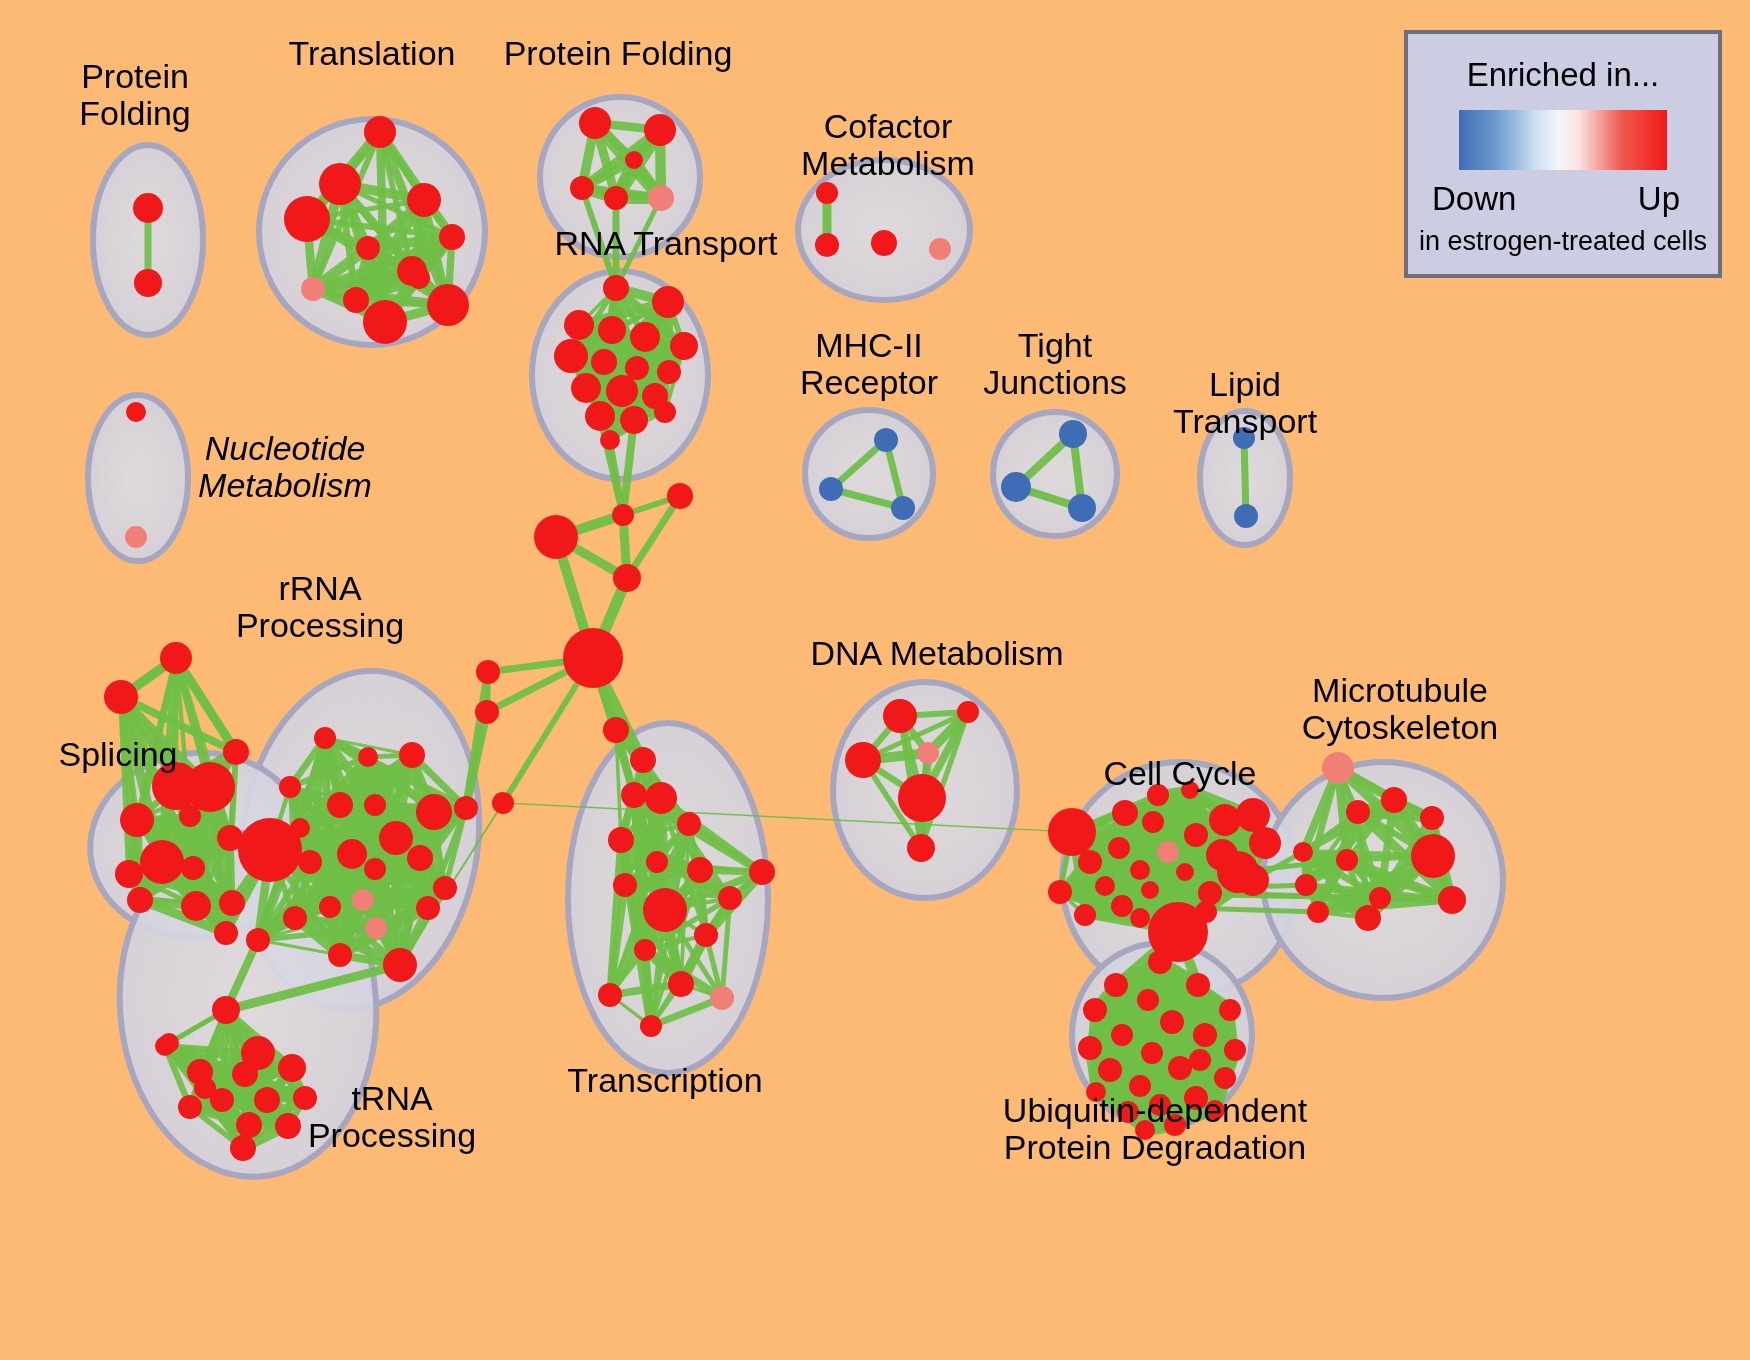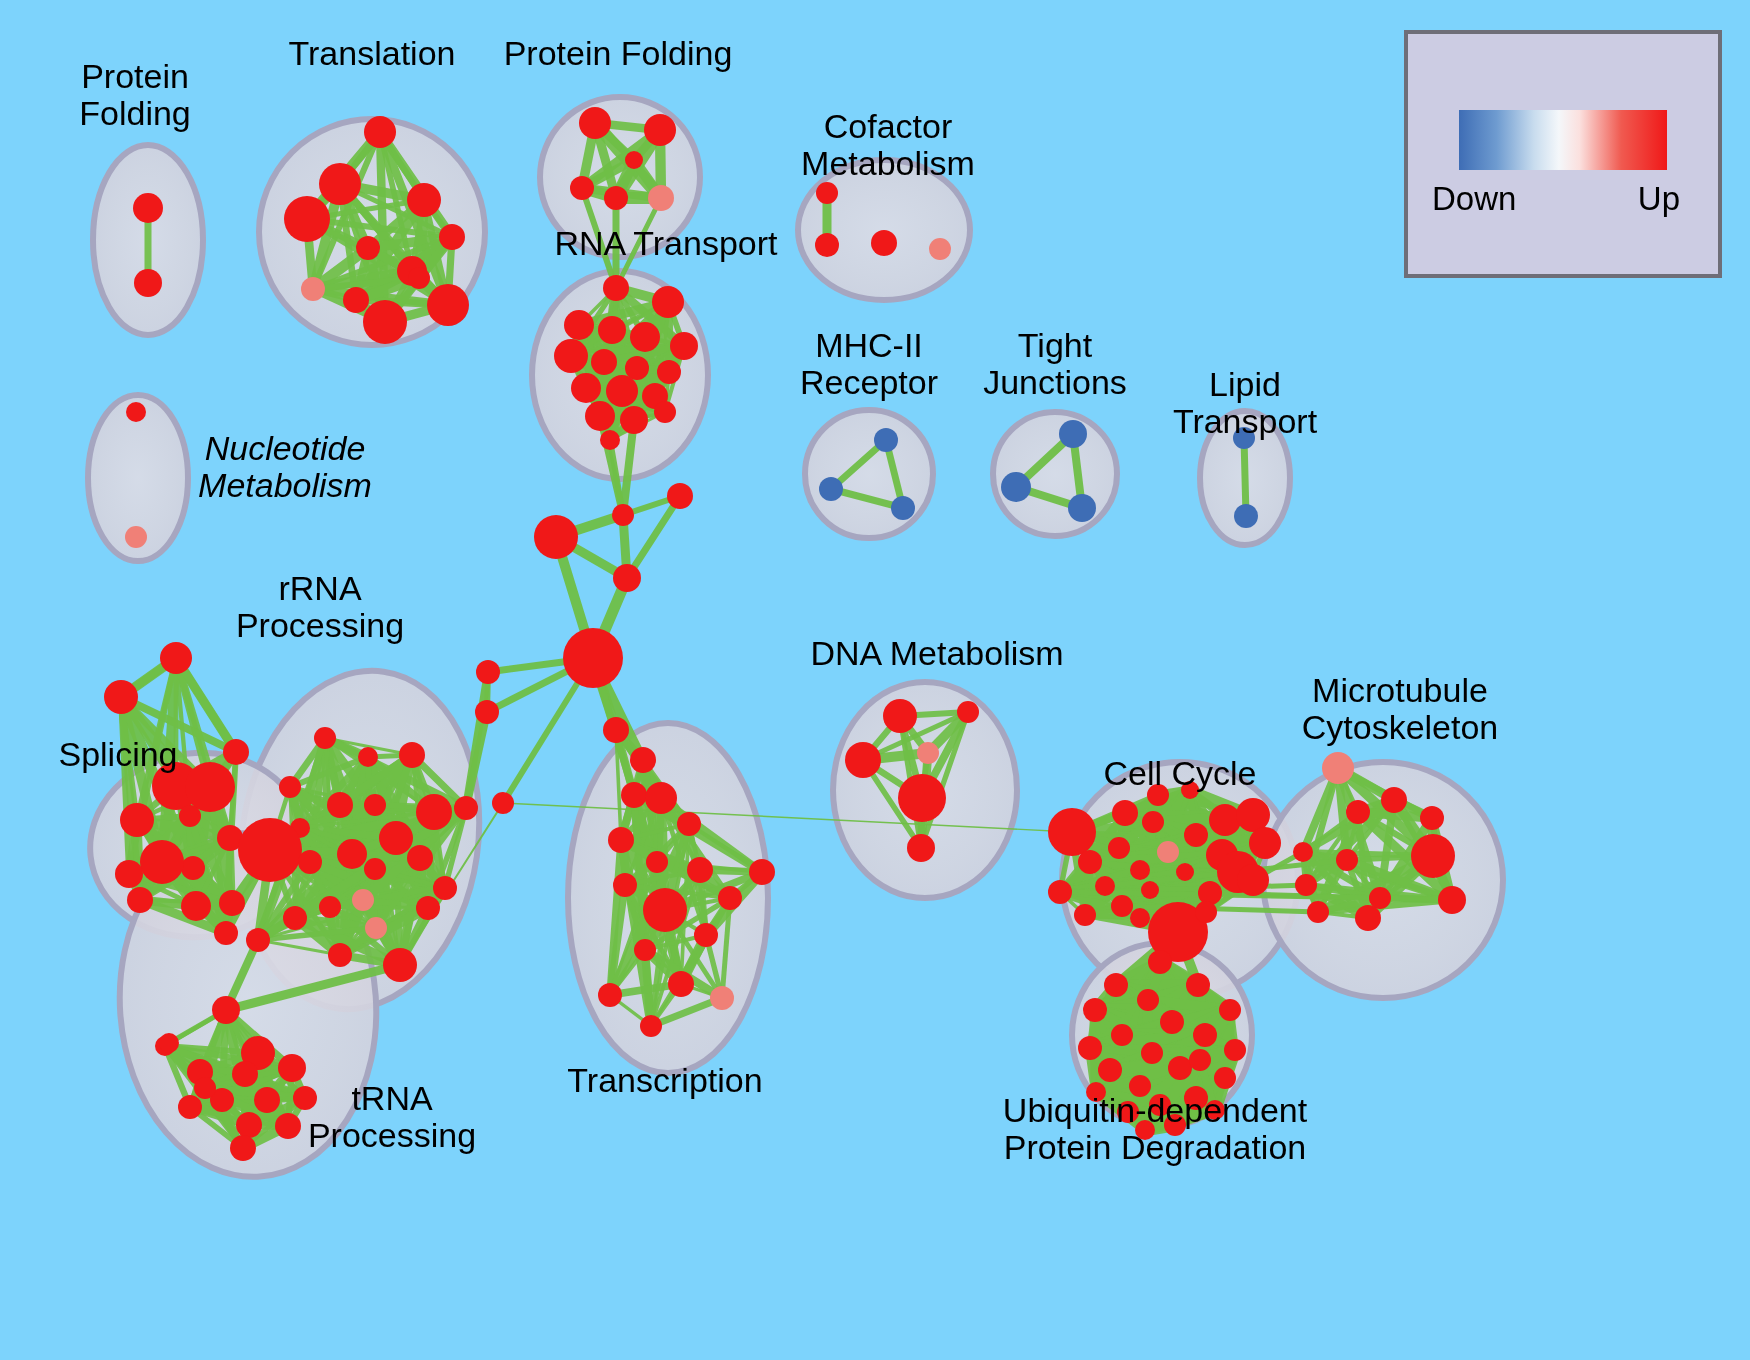--- a/index.html
+++ b/index.html
@@ -1,19 +1,19 @@
 <!DOCTYPE html>
 <html><head>
 <meta charset="utf-8">
 <style>
   html,body{margin:0;padding:0;background:#ffffff;}
   #stage{
     position:relative;
     width:1750px;height:1360px;
-    background:#7dd3fc;
+    background:#fdba74;
     font-family:"Liberation Sans", sans-serif;
     overflow:hidden;
   }
   #net{position:absolute;left:0;top:0;width:1750px;height:1360px;}
   .lbl{
     position:absolute;
     color:#000;
     font-family:"Liberation Sans", sans-serif;
     font-size:34px;
     line-height:1.08;
@@ -1654,18 +1654,20 @@
       <div class="lbl" style="left: 665px; top: 1062px;">Transcription</div>
       <div class="lbl" style="left: 937px; top: 635px;">DNA Metabolism</div>
       <div class="lbl" style="left: 1180px; top: 755px;">Cell Cycle</div>
       <div class="lbl" style="left: 1400px; top: 672px;">Microtubule
 Cytoskeleton</div>
       <div class="lbl" style="left: 1155px; top: 1092px;">Ubiquitin-dependent
 Protein Degradation</div>
     </div>
 
   <div id="legend">
+    <div class="lg-title">Enriched in...</div>
     <div class="lg-bar"></div>
     <div class="lg-down">Down</div>
     <div class="lg-up">Up</div>
+    <div class="lg-sub1">in estrogen-treated cells</div>
   </div>
 
 </div>
 
 </body></html>

